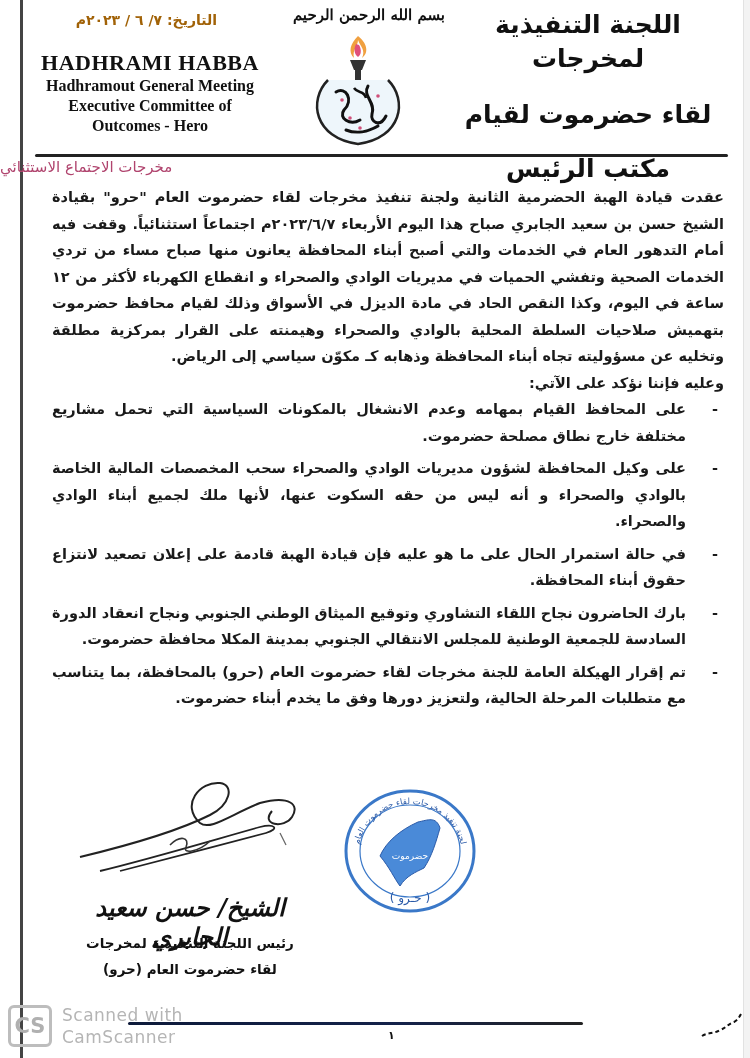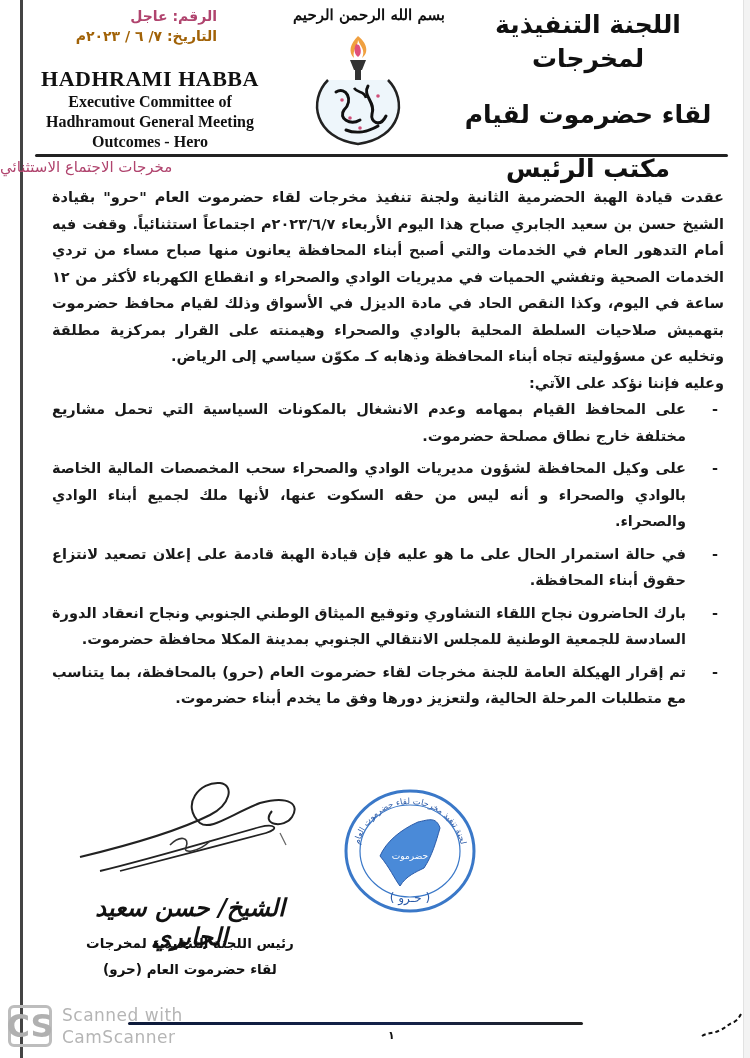--- a/index.html
+++ b/index.html
@@ -43,36 +43,35 @@
   
   .sig-block { position: absolute; left: 60px; top: 775px; width: 260px; height: 210px; }
   .sig-name { position: absolute; left: 0; width: 260px; top: 118px; text-align: center; direction: rtl; font-family: "DejaVu Serif", serif; font-size: 24px; font-weight: bold; font-style: italic; }
   .sig-title1 { position: absolute; left: 0; width: 260px; top: 160px; text-align: center; direction: rtl; font-size: 13.5px; font-weight: bold; }
   .sig-title2 { position: absolute; left: 0; width: 260px; top: 186px; text-align: center; direction: rtl; font-size: 13.5px; font-weight: bold; }
   .stamp { position: absolute; left: 340px; top: 786px; width: 140px; height: 130px; }
   
   .footer-rule { position: absolute; left: 128px; top: 1022px; width: 455px; height: 3px; background: linear-gradient(to right, #0d1a3a, #14224a 60%, #222 100%); border-radius: 2px; }
   .page-num { position: absolute; left: 388px; top: 1029px; font-size: 11px; font-weight: bold; }
   .cs-mark { position: absolute; left: 8px; top: 1004px; display: flex; align-items: center; color: #b8b8b8; }
-  .cs-logo { width: 44px; height: 42px; border: 3px solid #bdbdbd; border-radius: 6px; display: flex; align-items: center; justify-content: center; font-size: 32px; font-weight: bold; color: #b0b0b0; font-family: "DejaVu Sans", sans-serif; box-sizing: border-box; }
+  .cs-logo { width: 44px; height: 42px; border: 3px solid #bdbdbd; border-radius: 6px; display: flex; align-items: center; justify-content: center; font-size: 21px; font-weight: bold; color: #b0b0b0; font-family: "DejaVu Sans", sans-serif; box-sizing: border-box; }
   .cs-text { margin-left: 10px; font-size: 17px; line-height: 22px; color: #b5b5b5; letter-spacing: 0.5px; }
   .scrawl { position: absolute; right: 6px; top: 1010px; width: 46px; height: 30px; }
 </style>
 </head>
 <body>
 
 <div class="left-rule"></div>
 <div class="right-edge"></div>
 
 <div class="hdr-left">
-  <div class="ref-line">الرقم: عاجل</div>
   <div class="date-line">التاريخ: ٧/ ٦ / ٢٠٢٣م</div>
   <div class="en-title">HADHRAMI HABBA</div>
+  <div class="en-sub">Hadhramout General Meeting</div>
   <div class="en-sub">Executive Committee of</div>
-  <div class="en-sub">Hadhramout General Meeting</div>
   <div class="en-sub">Outcomes - Hero</div>
 </div>
 
 <div class="hdr-center">
   <div class="basmala">بسم الله الرحمن الرحيم</div>
   <div class="logo">
     <svg width="120" height="120" viewBox="0 0 120 120">
       <path d="M60 6 C52 14 50 22 56 28 C54 20 60 16 60 10 C62 16 68 20 64 28 C72 22 68 12 60 6 Z" fill="#f0a040"></path>
       <path d="M58 14 C55 20 57 25 60 27 C63 25 64 20 61 15 Z" fill="#e0507a"></path>
       <path d="M52 30 L68 30 L64 40 L56 40 Z" fill="#333"></path>

